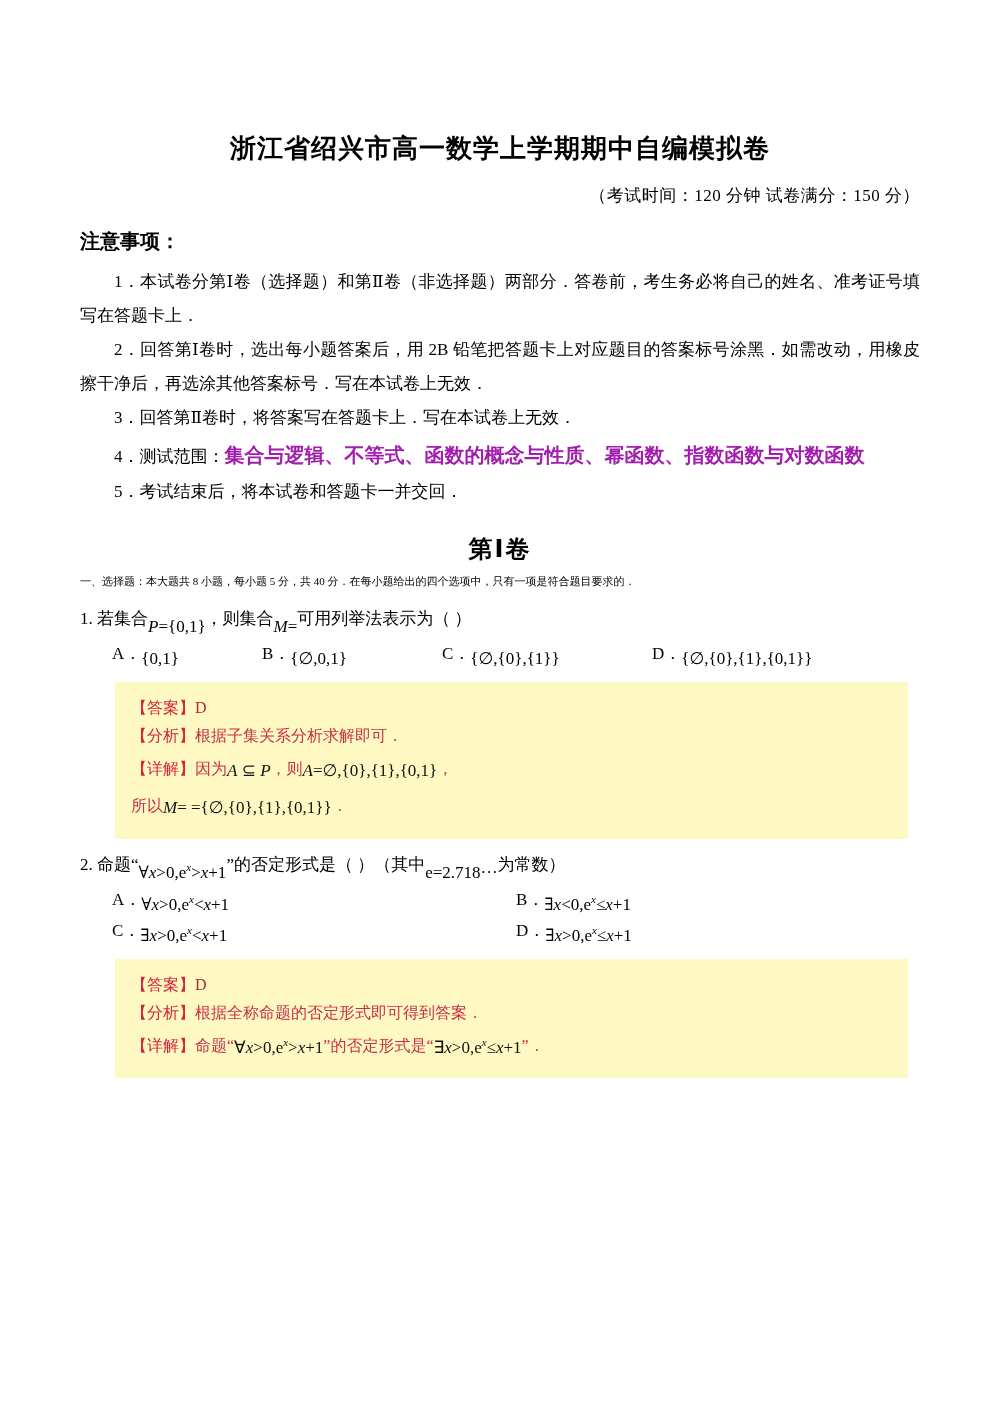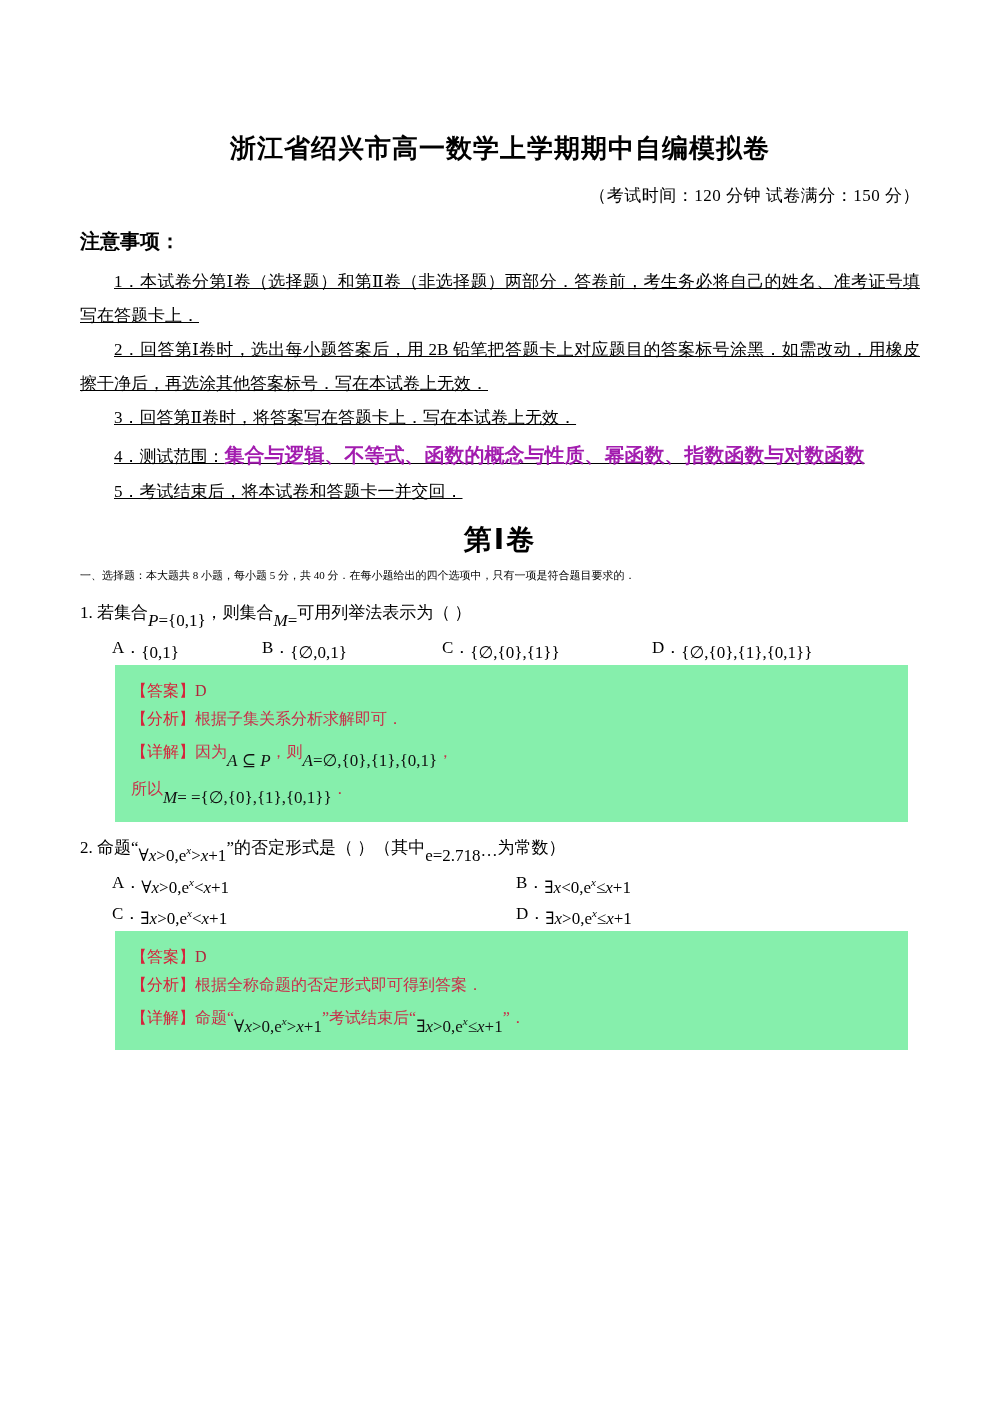--- a/index.html
+++ b/index.html
@@ -55,36 +55,35 @@
   .notice-list {
     margin-top: 10px;
   }
   .notice-item {
     font-size: 17px;
     line-height: 2.0;
     text-align: justify;
   }
   .notice-item.indent {
     text-indent: 34px;
-    text-decoration: underline;
   }
   .scope-red {
     color: #a21caf;
     font-weight: bold;
     font-family: "DejaVu Sans", "Liberation Sans", sans-serif;
     font-size: 20px;
   }
 
   
   .section-title {
     text-align: center;
     font-family: "DejaVu Sans", "Liberation Sans", sans-serif;
     font-weight: bold;
-    font-size: 28px;
-    margin-top: 12px;
+    font-size: 24px;
+    margin-top: 24px;
     margin-bottom: 6px;
     letter-spacing: 2px;
   }
   .section-intro {
     font-size: 11px;
     line-height: 1.95;
     text-align: justify;
   }
 
   
@@ -146,22 +145,22 @@
     font-size: 11px;
     vertical-align: super;
     font-style: italic;
   }
   .opt .math {
     top: 5px;
   }
 
   
   .answer-box {
-    background: #86efac;
-    margin-top: 6px;
+    background: #fef9c3;
+    margin-top: 17px;
     margin-left: 35px;
     width: 793px;
     padding: 12px 16px 14px 16px;
     box-sizing: border-box;
   }
   .ans-line {
     color: #c8304a;
     font-size: 16px;
     line-height: 1.75;
   }
@@ -170,21 +169,22 @@
   }
   .ans-tag {
     color: #d6243c;
   }
   .ans-val {
     color: #b2253c;
     font-family: "Liberation Serif", "DejaVu Serif", serif;
   }
   .ans-line .math {
     color: #1a1a1a;
-    top: 9px;
+    top: 2px;
+    font-family: Liberation Serif, serif;
   }
   .ans-line .math.dark {
     color: #111111;
   }
 </style>
 </head>
 <body>
 
 <div class="page">
   <div class="content">
@@ -234,18 +234,18 @@
           <div class="opt"><span class="opt-label">B．</span><span class="math">∃<span class="mi">x</span>&lt;0,e<span class="sup">x</span>≤<span class="mi">x</span>+1</span></div>
         </div>
         <div class="opt-line">
           <div class="opt"><span class="opt-label">C．</span><span class="math">∃<span class="mi">x</span>&gt;0,e<span class="sup">x</span>&lt;<span class="mi">x</span>+1</span></div>
           <div class="opt"><span class="opt-label">D．</span><span class="math">∃<span class="mi">x</span>&gt;0,e<span class="sup">x</span>≤<span class="mi">x</span>+1</span></div>
         </div>
       </div>
       <div class="answer-box">
         <div class="ans-line"><span class="ans-tag">【答案】</span><span class="ans-val">D</span></div>
         <div class="ans-line"><span class="ans-tag">【分析】</span><span>根据全称命题的否定形式即可得到答案．</span></div>
-        <div class="ans-line tall"><span class="ans-tag">【详解】</span><span>命题“</span><span class="math dark">∀<span class="mi">x</span>&gt;0,e<span class="sup">x</span>&gt;<span class="mi">x</span>+1</span><span>”考试结束后“</span><span class="math dark">∃<span class="mi">x</span>&gt;0,e<span class="sup">x</span>≤<span class="mi">x</span>+1</span><span>”．</span></div>
+        <div class="ans-line tall"><span class="ans-tag">【详解】</span><span>命题“</span><span class="math dark">∀<span class="mi">x</span>&gt;0,e<span class="sup">x</span>&gt;<span class="mi">x</span>+1</span><span>”的否定形式是“</span><span class="math dark">∃<span class="mi">x</span>&gt;0,e<span class="sup">x</span>≤<span class="mi">x</span>+1</span><span>”．</span></div>
       </div>
     </div>
 
   </div>
 </div>
 
 </body></html>

